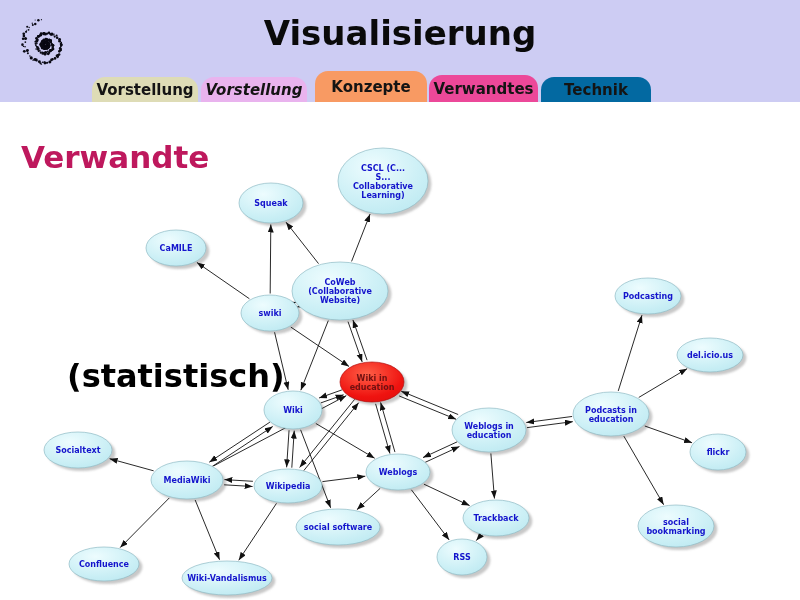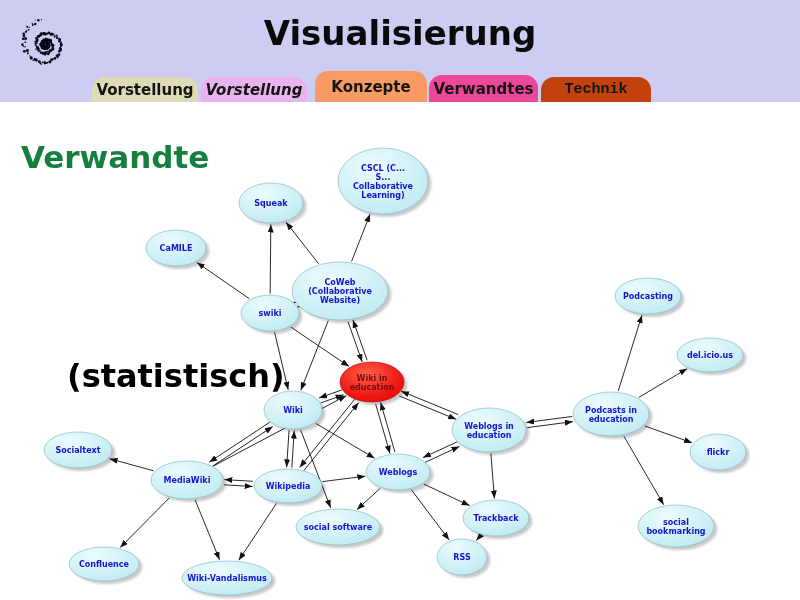--- a/index.html
+++ b/index.html
@@ -13,21 +13,21 @@
        display:flex;align-items:center;justify-content:center;
        font-size:15px;font-weight:bold;color:#141414;cursor:pointer;}
   .tab.active{height:31px;}
   .t1{left:92px;width:106px;}
   .t2{left:201px;width:106px;font-style:italic;}
   .t3{left:315px;width:112px;}
   .t4{left:429px;width:109px;height:27px;}
   .t5{left:541px;width:110px;}
   .content{position:absolute;top:102px;left:0;width:800px;height:498px;background:#fff;}
   .h-main{position:absolute;left:21px;top:34px;font-size:31px;font-weight:bold;
-          line-height:43px;color:#15803d;}
+          line-height:43px;color:#be185d;}
   .h-sub{position:absolute;left:19px;top:255px;font-size:32px;font-weight:bold;color:#000;margin-left:48px;}
   #graph{position:absolute;left:0;top:-2px;}
   #graph line{stroke:#111;stroke-width:0.9;}
   #graph text{font-family:"DejaVu Sans","Liberation Sans",sans-serif;
               font-size:8px;font-weight:bold;}
 </style>
 </head>
 <body>
 
 <div class="page">
@@ -346,21 +346,21 @@
         </div>
       <div class="tab t2" style="background: rgb(233, 179, 238);">
           <span>Vorstellung</span>
         </div>
       <div class="tab t3 active" style="background: rgb(248, 154, 99);">
           <span>Konzepte</span>
         </div>
       <div class="tab t4" style="background: #ec4899;">
           <span>Verwandtes</span>
         </div>
-      <div class="tab t5" style="background: #c2410c; font-family: Liberation Mono, monospace;">
+      <div class="tab t5" style="background: #0369a1;">
           <span>Technik</span>
         </div>
     </nav>
   </div>
 
   <div class="content">
     <div class="h-main">
       <div>Verwandte</div>
     </div>
     <div class="h-sub">(statistisch)</div>

